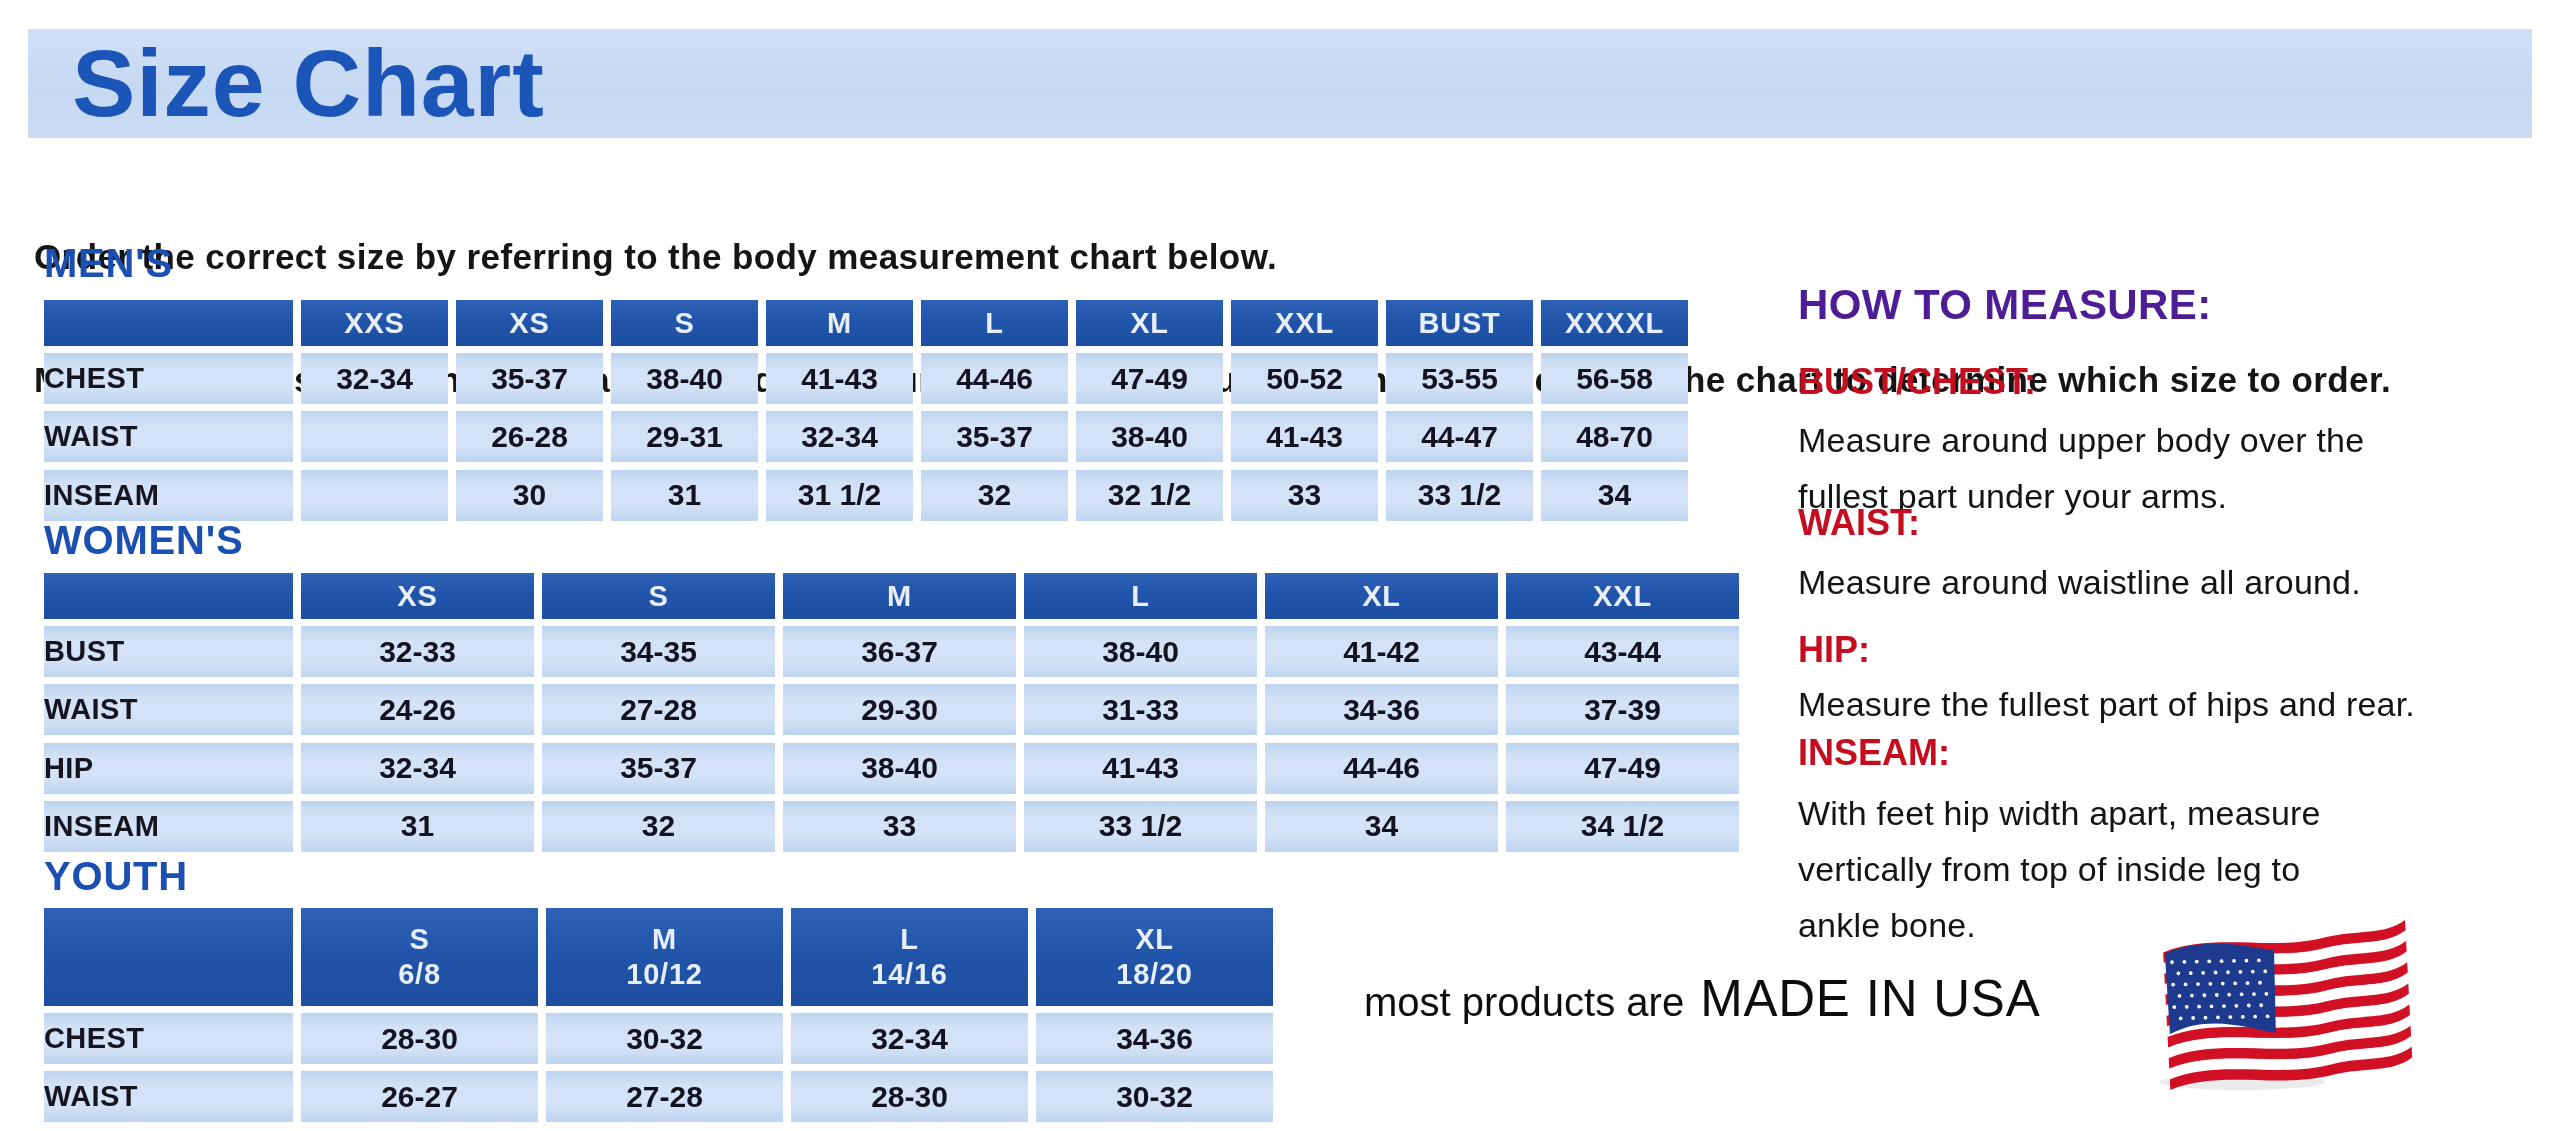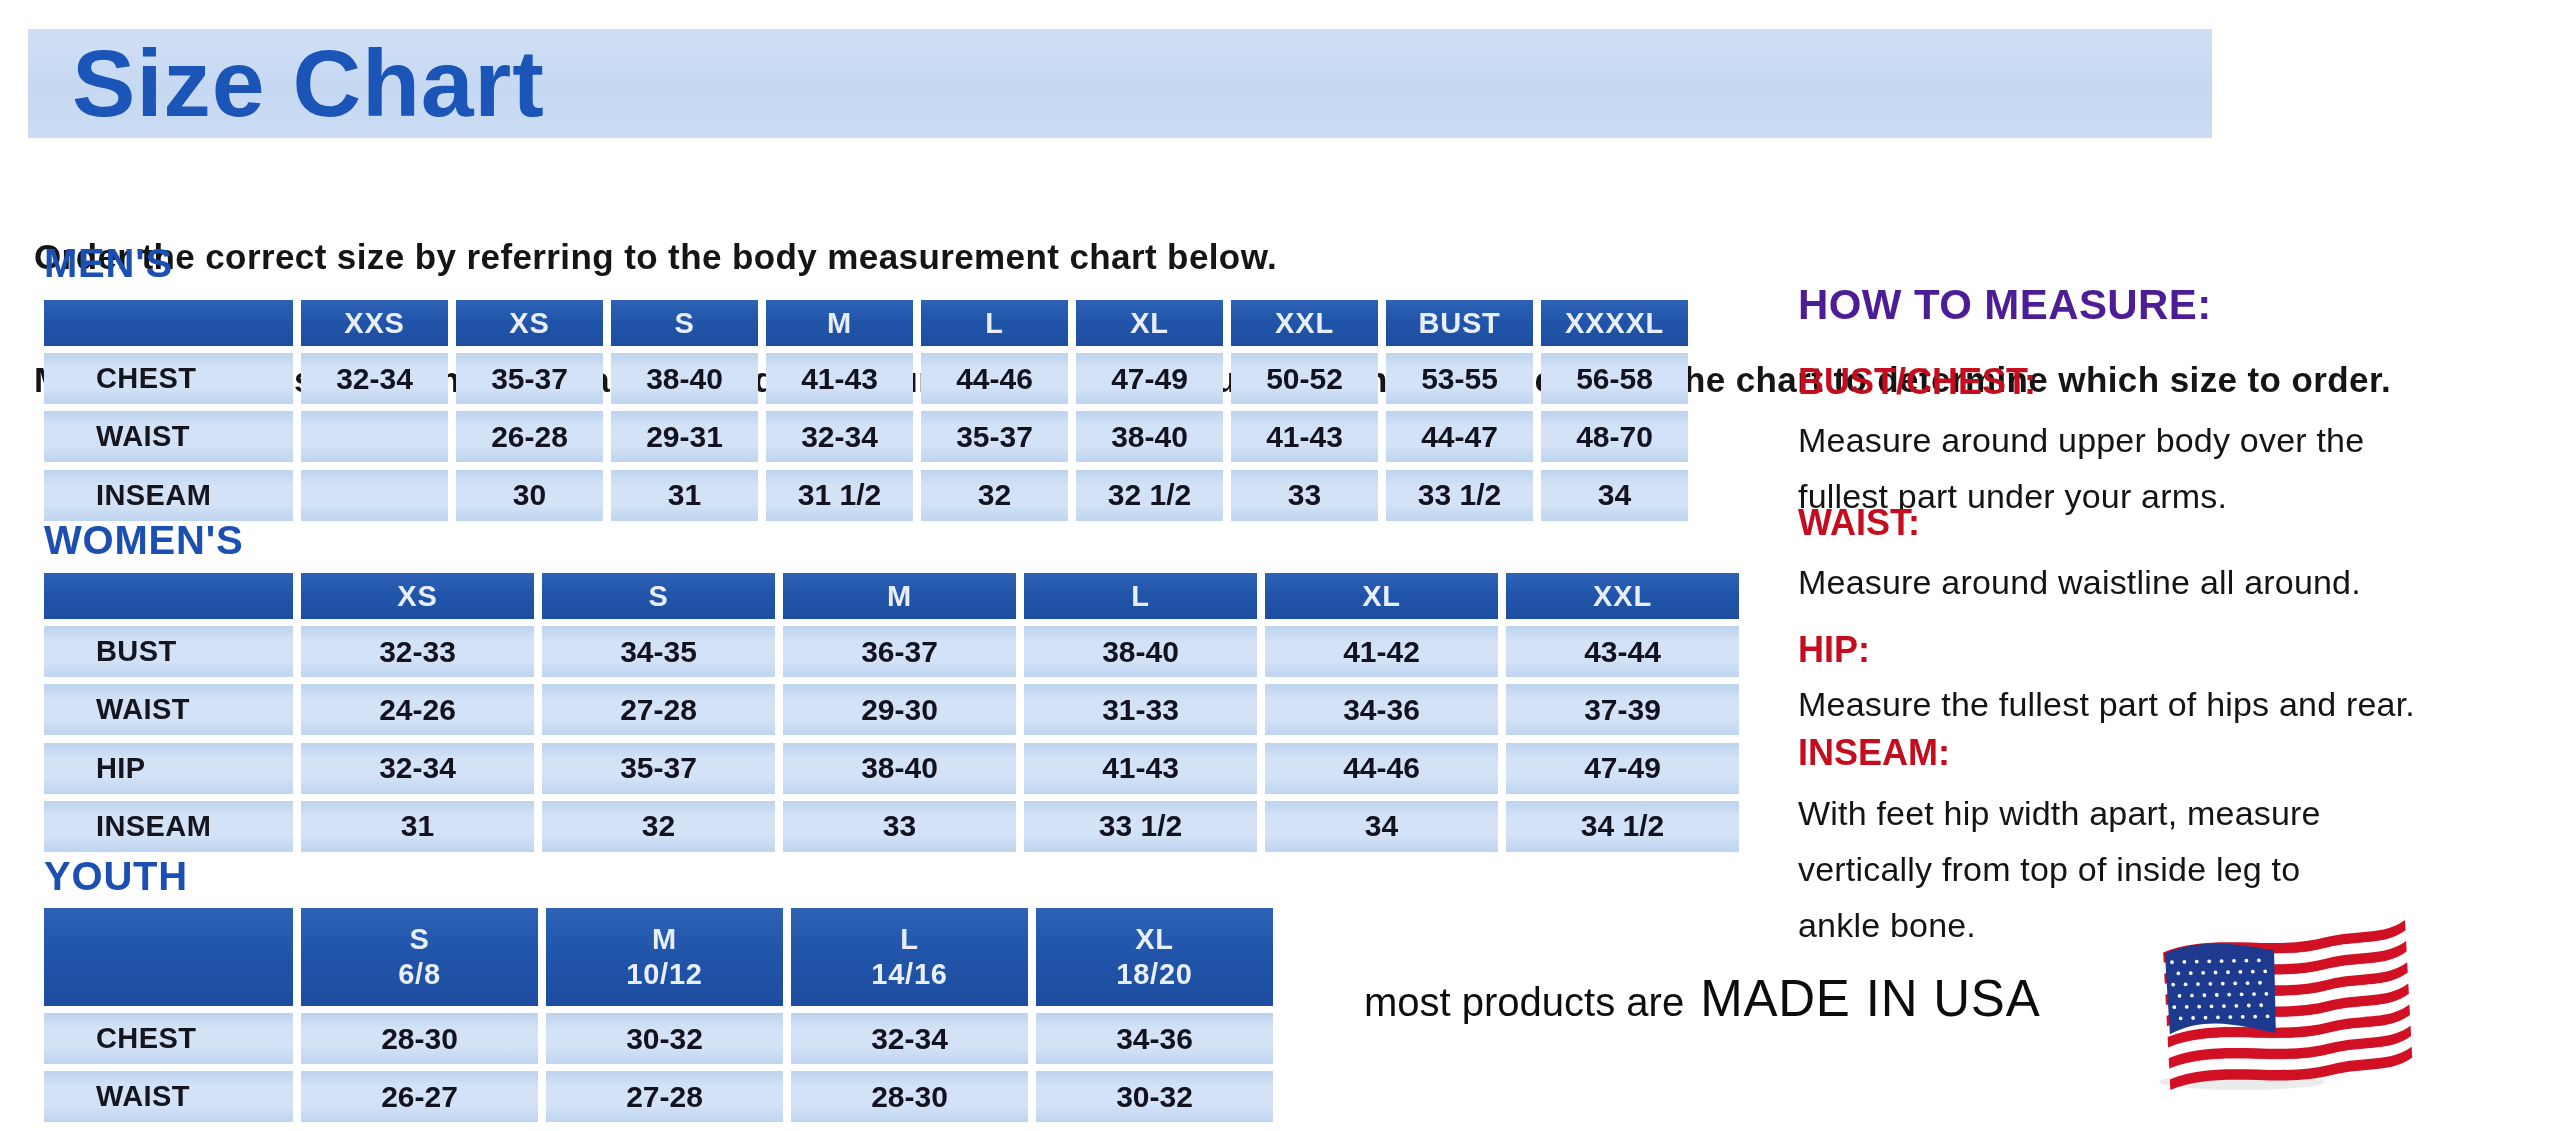--- a/index.html
+++ b/index.html
@@ -1,21 +1,21 @@
 <!DOCTYPE html>
 <html style="font-size:13px"><head>
 <meta charset="utf-8">
 <style>
   html,body{margin:0;padding:0;background:#ffffff;}
   body{width:2576px;height:1132px;position:relative;overflow:hidden;
        font-family:"Liberation Sans", sans-serif;}
   #page{position:absolute;inset:0;background:#ffffff;}
 
   
-  .banner{position:absolute;left:28px;top:29px;width:2184px;height:109px;
+  .banner{position:absolute;left:28px;top:29px;width:2504px;height:109px;
           background:linear-gradient(180deg,#cfdff6 0%,#c6d9f2 55%,#cbdcf4 100%);}
   .banner h1{margin:0;padding-left:44px;line-height:108px;font-size:95px;font-weight:700;
              color:#1c55b8;letter-spacing:0.8px;}
 
   
   .intro{position:absolute;left:34px;top:154px;font-size:35px;line-height:41px;
          font-weight:600;color:#151515;letter-spacing:0.4px;white-space:pre-wrap;}
 
   
   .sec{position:absolute;left:44px;margin:0;font-size:40px;font-weight:800;
@@ -29,21 +29,21 @@
   #mens-table  {left:44px;top:300px;grid-template-columns:249px repeat(9,147px);}
   #womens-table{left:44px;top:573px;grid-template-columns:249px repeat(6,233px);}
   #youth-table {left:44px;top:908px;grid-template-columns:249px repeat(4,237px);}
 
   .cell{display:flex;align-items:center;justify-content:center;}
   .hd{height:46px;background:linear-gradient(180deg,#2d62b6 0%,#2155aa 45%,#1d4d9f 100%);
       color:#e8effb;font-size:29px;font-weight:700;letter-spacing:0.8px;}
   .hd2{height:98px;flex-direction:column;line-height:35px;padding-top:0;}
   .dt{height:51px;background:linear-gradient(180deg,#bdd3ee 0%,#d3e2f6 30%,#d3e2f6 68%,#bed4ef 100%);
       color:#121220;font-size:30px;font-weight:600;}
-  .lbl{justify-content:flex-start;padding-left:52px;box-sizing:border-box;
+  .lbl{justify-content:flex-start;box-sizing:border-box;
        font-weight:700;font-size:29px;color:#15151f;letter-spacing:0.4px;}
   .hm-h{position:absolute;left:1798px;top:281px;margin:0;font-size:42px;font-weight:700;
         color:#4c1d95;letter-spacing:0.4px;}
   .hm-label{position:absolute;left:1798px;margin:0;font-size:36px;font-weight:600;color:#c40d1e;}
   .hm-text{position:absolute;left:1798px;width:770px;font-size:34px;line-height:56px;
            font-weight:500;color:#141414;white-space:pre-wrap;letter-spacing:0.2px;}
   #hm-label-0{top:361px;} #hm-text-0{top:412px;}
   #hm-label-1{top:502px;} #hm-text-1{top:554px;}
   #hm-label-2{top:629px;} #hm-text-2{top:676px;}
   #hm-label-3{top:732px;} #hm-text-3{top:785px;}

